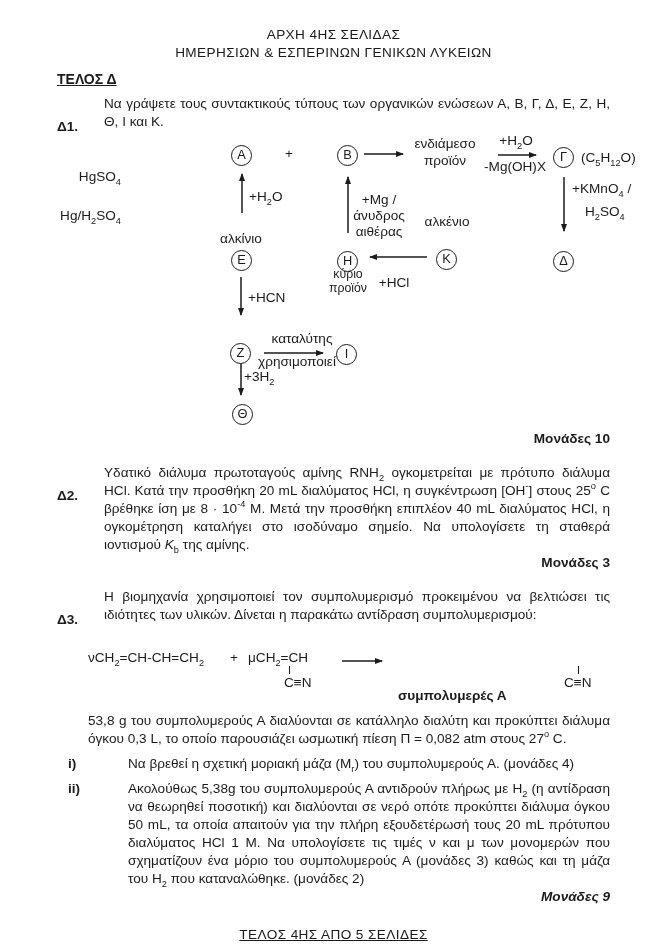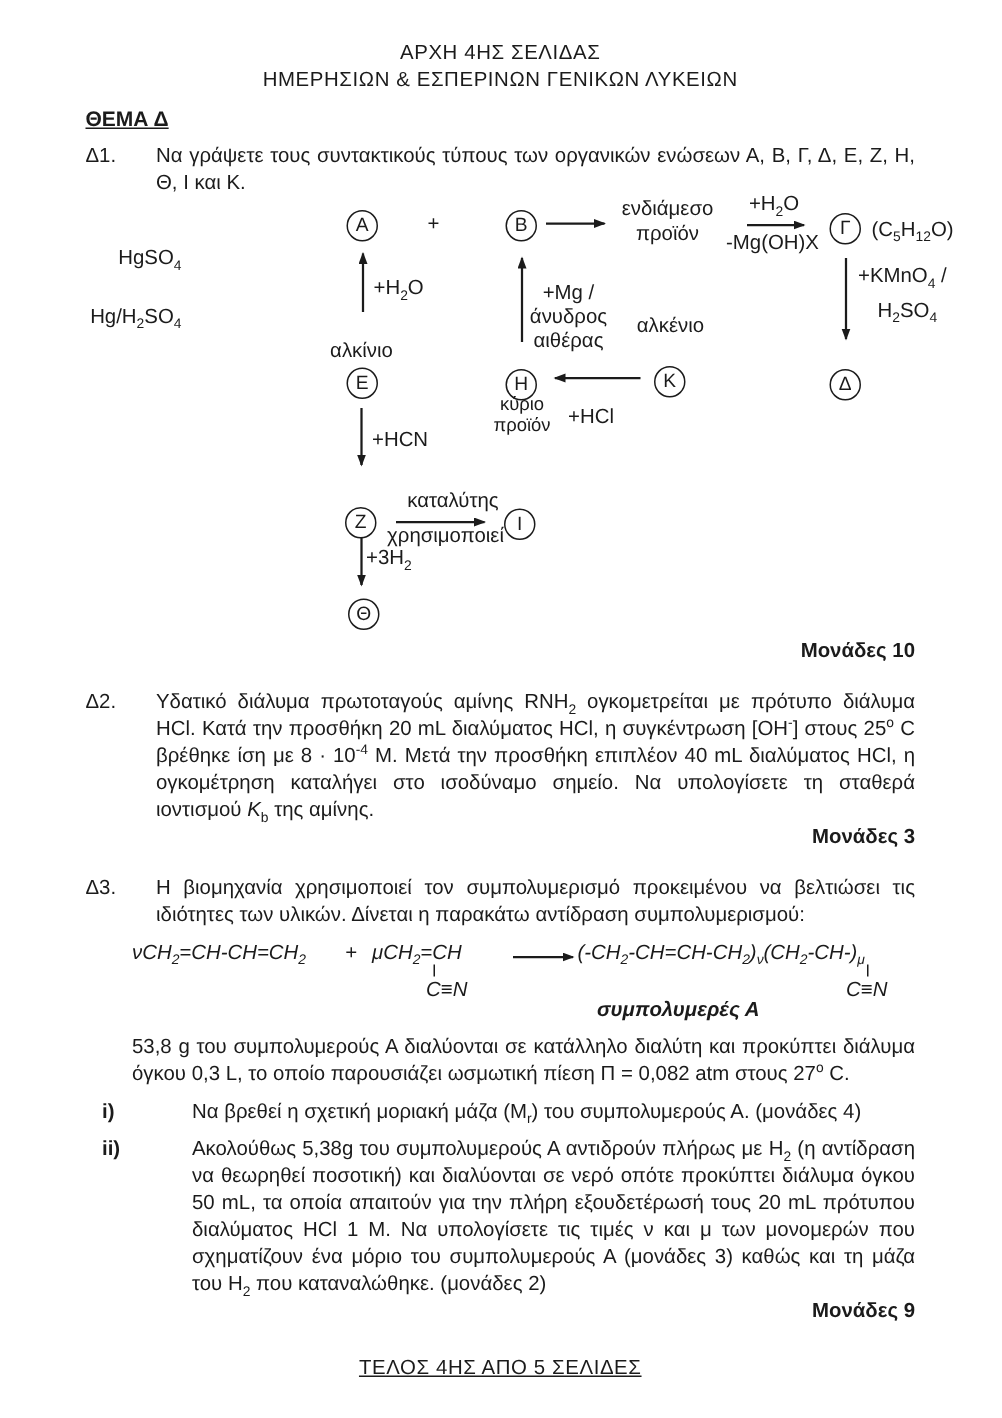--- a/index.html
+++ b/index.html
@@ -7,46 +7,46 @@
     width:668px; height:945px; background:#ffffff; color:#1b1b1b;
     font-family:"Liberation Sans","DejaVu Sans",sans-serif;
     font-size:13.6px; line-height:18px; overflow:hidden;
     -webkit-font-smoothing:antialiased;
   }
   .content { padding:0 58px 0 57px; }
   sub,sup { font-size:68%; line-height:0; }
   .page-header { text-align:center; padding-top:26px; letter-spacing:.4px; }
   .theme-heading { font-weight:bold; text-decoration:underline; margin-top:8px; font-size:14px; }
   .qitem { display:flex; margin-top:7px; }
-  .qlabel { flex:none; width:31px; font-weight:normal; }
+  .qlabel { flex:none; width:31px; font-weight:bold;margin-top:23px; }
   .qbody { flex:1; text-align:justify;margin-left:16px; }
   .marks { text-align:right; font-weight:bold; }
   .marks-10 { margin-top:2px; }
   .marks-6 { margin-top:0; }
-  .marks-9 { margin-top:0; }
+  .marks-9 { margin-top:0;font-style:italic; }
   .d2-item { margin-top:16px; }
   .d3-item { margin-top:16px; }
 
   
   .diagram { position:relative; height:292px; }
   .diagram svg.arrows { position:absolute; left:0; top:0; }
   .node {
     position:absolute; width:21px; height:21px; box-sizing:border-box;
     border:1.5px solid #1b1b1b; border-radius:50%;
     display:flex; align-items:center; justify-content:center;
     font-size:12.8px; line-height:1; background:#fff;
   }
   .dlabel { position:absolute; white-space:nowrap; }
   .cx { transform:translateX(-50%); text-align:center; }
   .small { font-size:12.3px; line-height:13.5px; }
   .mgblock { line-height:16px; }
   .endblock { line-height:17px; }
 
   
-  .formula { position:relative; height:58px; margin-top:5px;font-style:italic; }
+  .formula { position:relative; height:58px; margin-top:18px; }
   .f { position:absolute; white-space:nowrap; }
   .bond { position:absolute; width:1.4px; height:8px; background:#1b1b1b; }
   .copoly { font-weight:bold; }
 
   
   .subitem { display:flex; margin:7px 0 0 11px; }
   .sublabel { flex:none; width:60px; font-weight:bold; }
   .subbody { flex:1; text-align:justify; }
 
   .para-538 { margin:7px 0 0 31px; text-align:justify; }
@@ -55,21 +55,21 @@
 </head>
 <body>
 
 <div class="content">
 
   <div class="page-header">
     <div>ΑΡΧΗ 4ΗΣ ΣΕΛΙΔΑΣ</div>
     <div>ΗΜΕΡΗΣΙΩΝ &amp; ΕΣΠΕΡΙΝΩΝ ΓΕΝΙΚΩΝ ΛΥΚΕΙΩΝ</div>
   </div>
 
-  <div class="theme-heading">ΘΕΜΑ Δ</div>
+  <div class="theme-heading">ΤΕΛΟΣ Δ</div>
 
   <div class="qitem">
     <span class="qlabel">Δ1.</span>
     <div class="qbody">Να γράψετε τους συντακτικούς τύπους των οργανικών ενώσεων Α, Β, Γ, Δ, Ε, Ζ, Η, Θ, Ι και Κ.</div>
   </div>
 
   <div class="diagram">
     <svg class="arrows" width="668" height="292" viewBox="0 0 668 292">
       <defs>
         <marker id="ah" markerWidth="9" markerHeight="8" refX="7" refY="3" orient="auto" markerUnits="userSpaceOnUse">
@@ -149,21 +149,20 @@
 
   <div class="formula">
     <span class="f" style="left:31px;top:2px">νCH<sub>2</sub>=CH-CH=CH<sub>2</sub></span>
     <span class="f" style="left:173px;top:2px">+</span>
     <span class="f" style="left:191px;top:2px">μCH<sub>2</sub>=CH</span>
     <span class="bond" style="left:232px;top:19px"></span>
     <span class="f" style="left:227px;top:27px">C≡N</span>
     <svg class="f" style="left:283px;top:8px" width="46" height="12" viewBox="0 0 46 12">
       <line x1="2" y1="6" x2="42" y2="6" stroke="#1b1b1b" stroke-width="1.5" marker-end="url(#ah)"></line>
     </svg>
-    <span class="f" style="left:328px;top:2px">(-CH<sub>2</sub>-CH=CH-CH<sub>2</sub>)<sub>ν</sub>(CH<sub>2</sub>-CH-)<sub>μ</sub></span>
     <span class="bond" style="left:521px;top:19px"></span>
     <span class="f" style="left:507px;top:27px">C≡N</span>
     <span class="f copoly" style="left:341px;top:40px">συμπολυμερές Α</span>
   </div>
 
   <div class="para-538">53,8 g του συμπολυμερούς Α διαλύονται σε κατάλληλο διαλύτη και προκύπτει διάλυμα όγκου 0,3 L, το οποίο παρουσιάζει ωσμωτική πίεση Π = 0,082 atm στους 27<sup>ο</sup> C.</div>
 
   <div class="subitem">
     <span class="sublabel">i)</span>
     <div class="subbody">Να βρεθεί η σχετική μοριακή μάζα (M<sub>r</sub>) του συμπολυμερούς Α. (μονάδες 4)</div>

